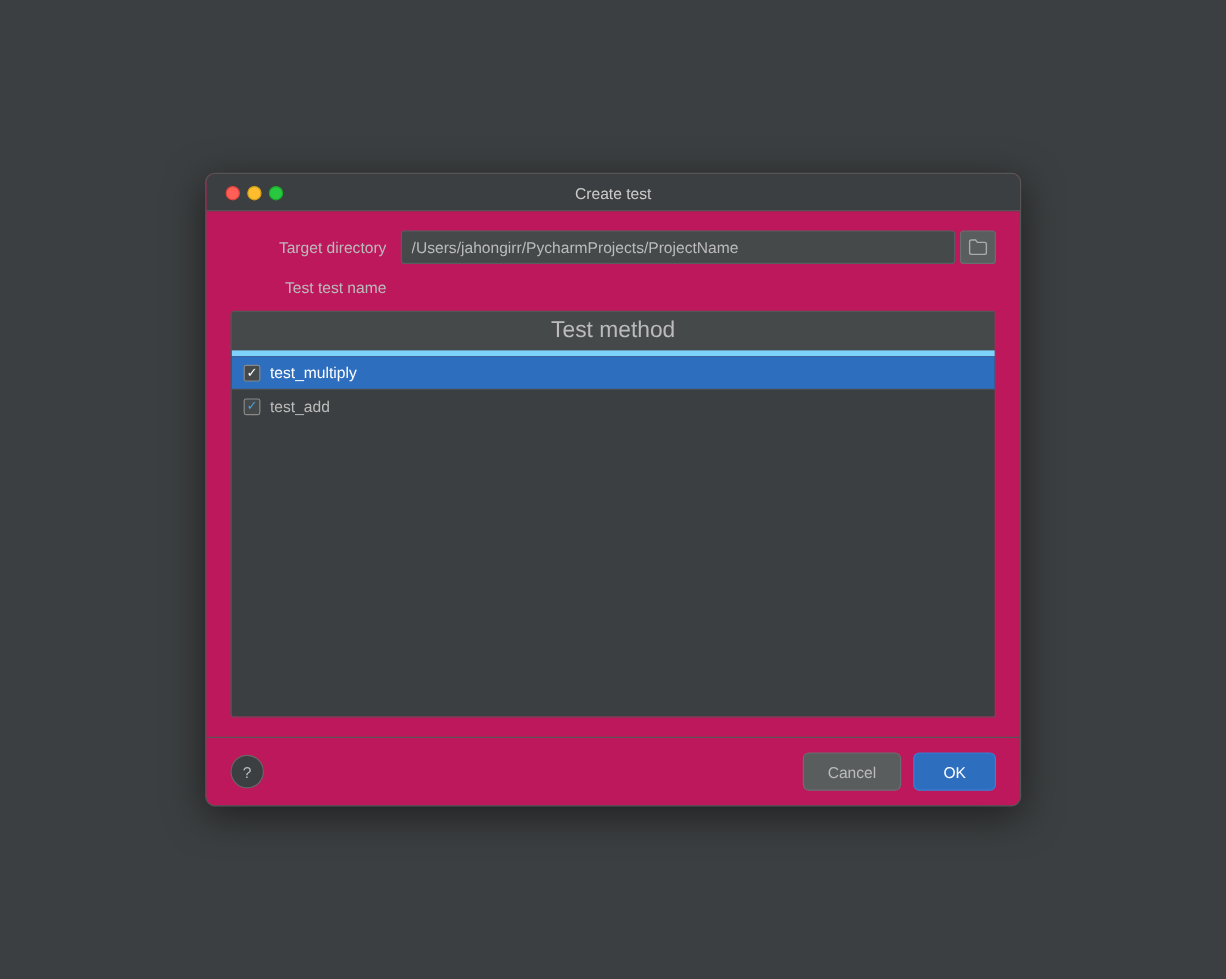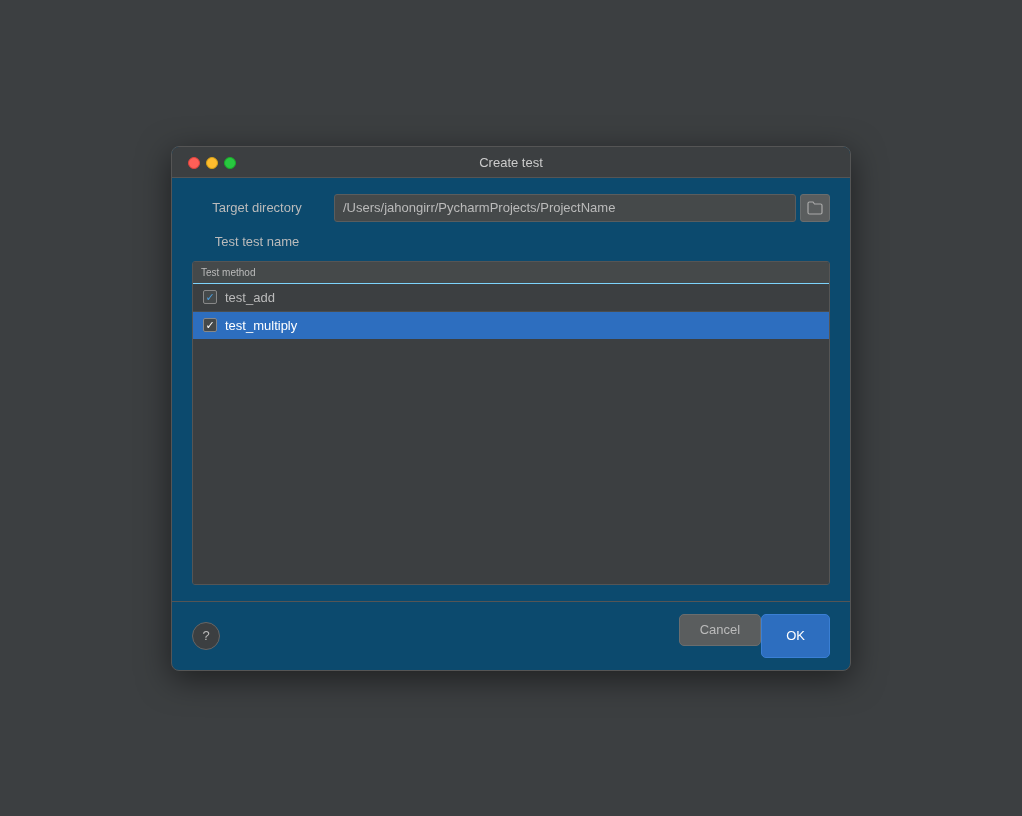--- a/index.html
+++ b/index.html
@@ -11,21 +11,21 @@
     body {
       background: #3c3f41;
       display: flex;
       justify-content: center;
       align-items: center;
       min-height: 100vh;
       font-family: -apple-system, BlinkMacSystemFont, "Segoe UI", sans-serif;
     }
 
     .dialog {
-      background: #0c4a6e;
+      background: #be185d;
       border: 1px solid #555;
       border-radius: 8px;
       width: 680px;
       box-shadow: 0 8px 32px rgba(0,0,0,0.5);
       overflow: hidden;
     }
 
     .title-bar {
       background: #3c3f41;
       padding: 10px 16px 8px;
@@ -70,21 +70,21 @@
       align-items: center;
       margin-bottom: 12px;
       gap: 12px;
     }
 
     .form-label {
       color: #bbb;
       font-size: 13px;
       width: 130px;
       flex-shrink: 0;
-      text-align: center;
+      text-align: right;
     }
 
     .form-input-wrapper {
       flex: 1;
       display: flex;
       gap: 4px;
     }
 
     .form-input {
       flex: 1;
@@ -119,25 +119,25 @@
 
     .test-method-section {
       margin-top: 8px;
       border: 1px solid #555;
       border-radius: 3px;
       overflow: hidden;
     }
 
     .test-method-header {
       background: #45494a;
-      border-bottom: 1px solid #7dd3fc;
+      border-bottom: 5px solid #7dd3fc;
       padding: 5px 8px;
-      text-align: left;
-      color: #bbb;
-      font-size: 10px;
+      text-align: center;
+      color: #bbb;
+      font-size: 19px;
     }
 
     .test-method-list {
       background: #3c3f41;
       min-height: 300px;
     }
 
     .test-method-item {
       display: flex;
       align-items: center;
@@ -198,20 +198,21 @@
       color: #bbb;
       font-size: 13px;
       cursor: pointer;
       display: flex;
       align-items: center;
       justify-content: center;
     }
 
     .footer-actions {
       display: flex;
+      gap: 10px;
       margin-left: 28px;
     }
 
     .btn-cancel {
       background: #5a5d5e;
       border: 1px solid #6a6d6e;
       border-radius: 5px;
       color: #bbb;
       font-size: 13px;
       padding: 6px 20px;
@@ -220,21 +221,21 @@
     }
 
     .btn-ok {
       background: #2d6ebf;
       border: 1px solid #3a7fd4;
       border-radius: 5px;
       color: #fff;
       font-size: 13px;
       padding: 6px 24px;
       cursor: pointer;
-      height: 44px;
+      height: 32px;
     }
   </style>
 </head>
 <body>
 
 <div class="dialog">
 
   <div class="title-bar">
     <div class="traffic-lights">
       <div class="traffic-light close"></div>
@@ -260,28 +261,28 @@
 
     <div class="form-row">
       <label class="form-label">Test test name</label>
     </div>
 
 
     <div class="test-method-section">
       <div class="test-method-header">Test method</div>
       <div class="test-method-list">
 
+        <div class="test-method-item selected">
+          <div class="checkbox checked"></div>
+          <span>test_multiply</span>
+        </div>
+
         <div class="test-method-item">
           <div class="checkbox checked"></div>
           <span>test_add</span>
-        </div>
-
-        <div class="test-method-item selected">
-          <div class="checkbox checked"></div>
-          <span>test_multiply</span>
         </div>
       </div>
     </div>
 
   </div>
 
   <div class="dialog-footer">
     <button class="help-btn">
       <span>?</span>
     </button>

